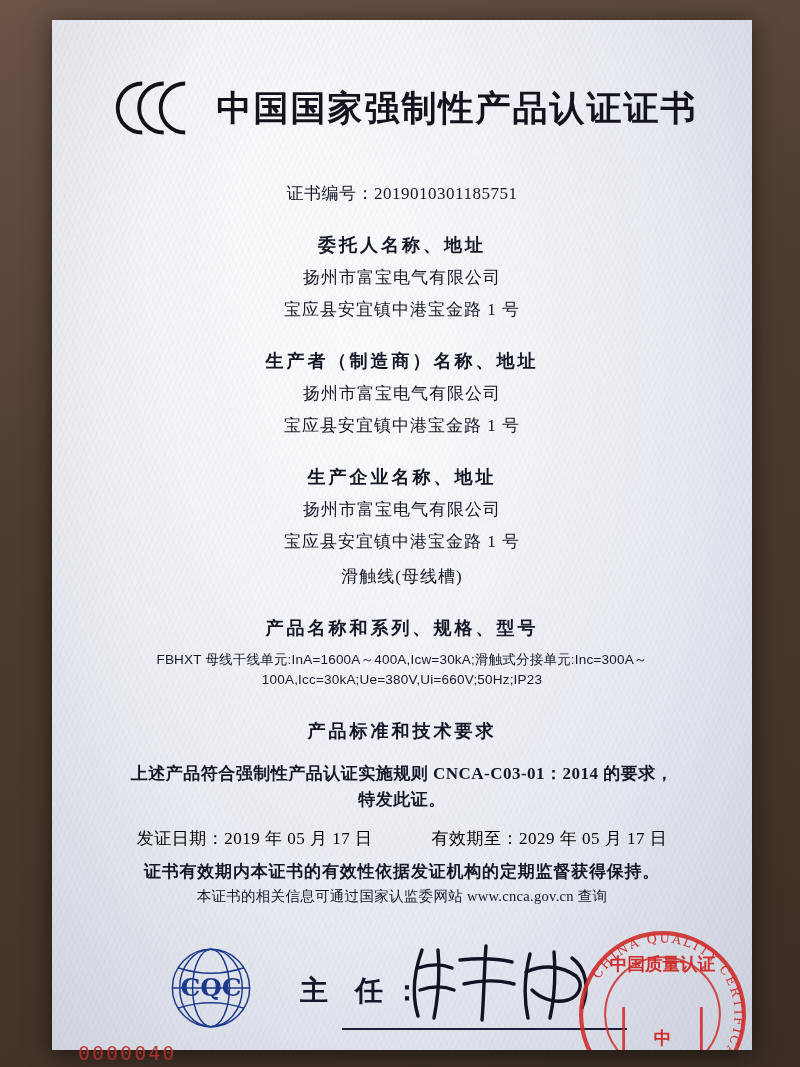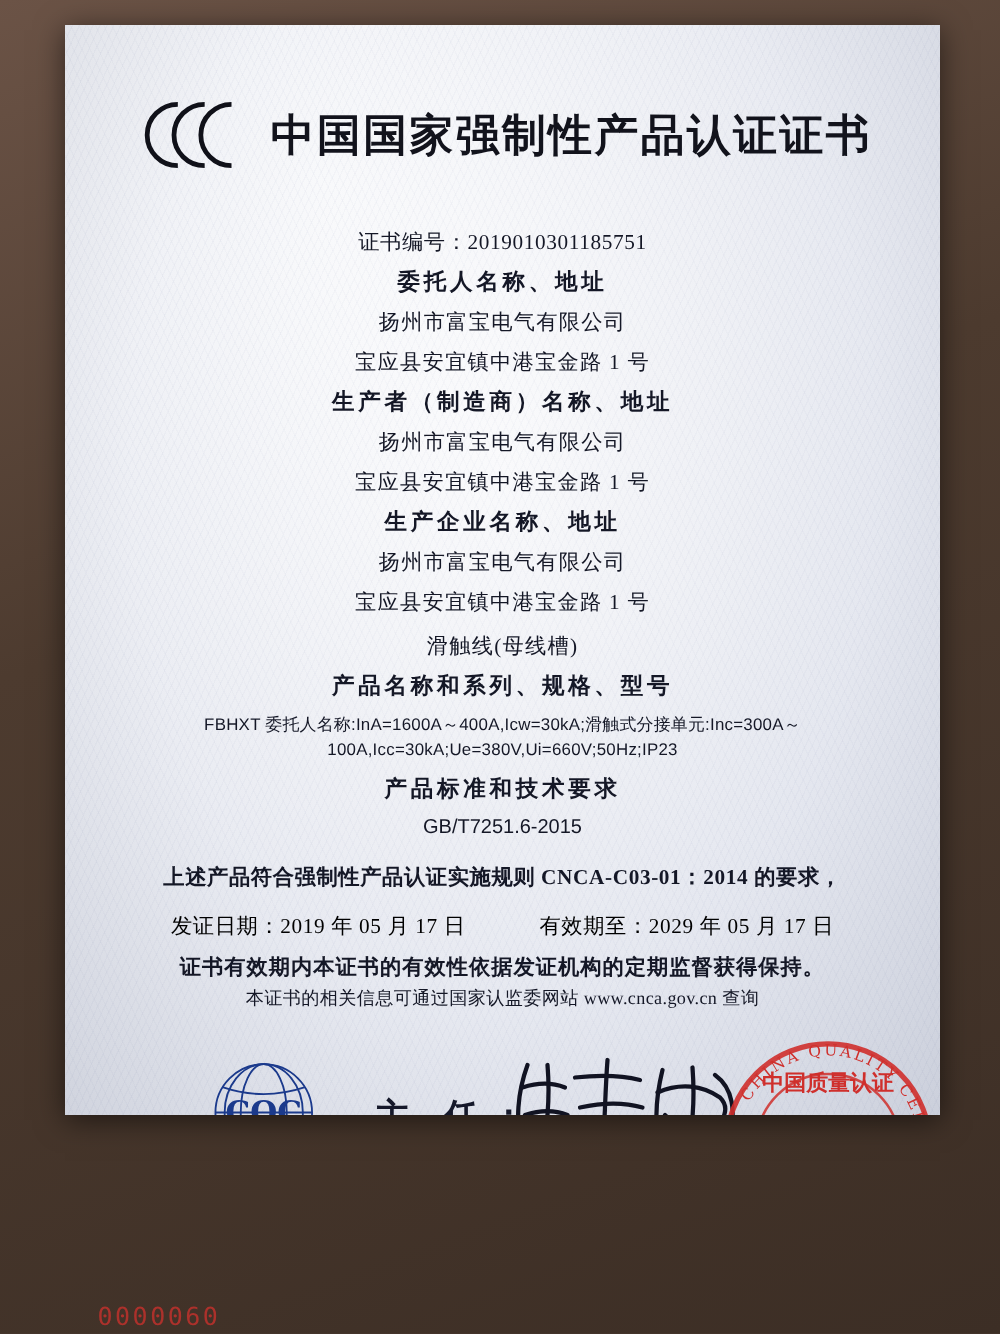--- a/index.html
+++ b/index.html
@@ -11,21 +11,21 @@
   }
   #page {
     position: relative;
     width: 800px; height: 1067px;
     background: linear-gradient(160deg,#6b5346 0%,#4d3b2f 40%,#3c2e25 100%);
   }
   
   #cert {
     position: absolute;
     left: 52px; top: 20px;
-    width: 700px; height: 872px;
+    width: 700px; height: 1030px;
     background:
       radial-gradient(ellipse at 30% 15%, #ffffff 0%, #f2f3f7 45%, #e3e6ef 100%);
     box-shadow: 0 4px 22px rgba(0,0,0,.55);
     overflow: hidden;
   }
   
   #cert:before {
     content:"";
     position:absolute; inset:0;
     background:
@@ -57,21 +57,21 @@
     white-space: nowrap;
   }
 
   .center { text-align: center; color: #141726; }
   .certno {
     margin-top: 38px;
     font-size: 17px;
     letter-spacing: .5px;
   }
   .sec-label {
-    margin-top: 8px;
+    margin-top: 28px;
     font-size: 18px;
     font-weight: 700;
     letter-spacing: 3px;
   }
   .line { margin-top: 9px; font-size: 17px; letter-spacing: 1px; text-align: center; }
   .prod-name { margin-top: 12px; font-size: 17px; letter-spacing: 1px; }
   .spec {
     margin-top: 10px;
     font-size: 13.5px;
     line-height: 1.5;
@@ -167,27 +167,27 @@
       <div class="center sec-label">生产者（制造商）名称、地址</div>
       <div class="center line">扬州市富宝电气有限公司</div>
       <div class="center line">宝应县安宜镇中港宝金路 1 号</div>
 
       <div class="center sec-label">生产企业名称、地址</div>
       <div class="center line">扬州市富宝电气有限公司</div>
       <div class="center line">宝应县安宜镇中港宝金路 1 号</div>
 
       <div class="center prod-name">滑触线(母线槽)</div>
       <div class="center sec-label">产品名称和系列、规格、型号</div>
-      <div class="center spec">FBHXT 委托人名称:InA=1600A～400A,Icw=30kA;滑触式分接单元:Inc=300A～100A,Icc=30kA;Ue=380V,Ui=660V;50Hz;IP23</div>
+      <div class="center spec">FBHXT 母线干线单元:InA=1600A～400A,Icw=30kA;滑触式分接单元:Inc=300A～100A,Icc=30kA;Ue=380V,Ui=660V;50Hz;IP23</div>
 
       <div class="center sec-label">产品标准和技术要求</div>
-      <div class="center std">GB/T7251.6-2015</div>
 
       <div class="center statement">
         <div>上述产品符合强制性产品认证实施规则 CNCA-C03-01：2014 的要求，</div>
+        <div>特发此证。</div>
       </div>
 
       <div class="dates">
         <span>
           <span>发证日期：</span><span>2019 年 05 月 17 日</span>
         </span>
         <span>
           <span>有效期至：</span><span>2029 年 05 月 17 日</span>
         </span>
       </div>
@@ -254,14 +254,14 @@
               <path d="M58 92 L58 150"></path>
               <path d="M142 92 L142 150"></path>
             </g>
           </svg>
         </span>
       </div>
 
     </div>
   </div>
 
-  <div class="serial">0000060</div>
+  <div class="serial">0000040</div>
 </div>
 
 </body></html>

